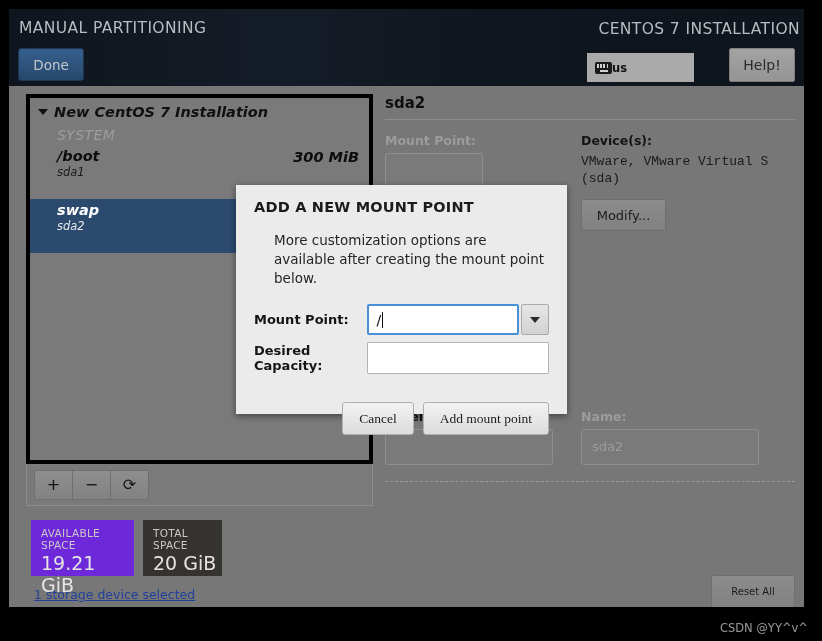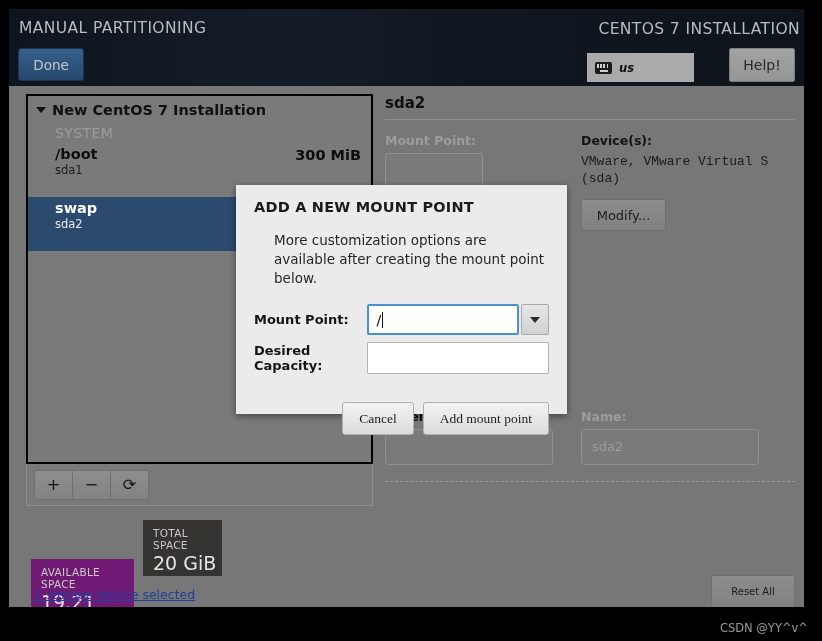--- a/index.html
+++ b/index.html
@@ -43,23 +43,22 @@
     border-radius: 3px;
     color: #c3c7cb; font-size: 13.5px;
     display: flex; align-items: center; justify-content: center;
     cursor: pointer;
   }
   .kbd-indicator {
     position: absolute; right: 110px; top: 44px;
     width: 107px; height: 29px;
     background: #aaaaaa;
     display: flex; align-items: center;
-    padding-left: 8px; gap: 7px;
-    box-sizing: border-box;
-    font-style: italic;
+    padding-left: 8px; gap: 0;
+    box-sizing: border-box;
   }
   .kbd-glyph {
     width: 17px; height: 12px;
     background: #1a1a1a;
     border-radius: 2px;
     position: relative;
   }
   .kbd-glyph::before {
     content: "";
     position: absolute; left: 2px; top: 2px;
@@ -79,23 +78,24 @@
     border: 1px solid #7d7d7d; border-radius: 2px;
     color: #2b2b2b; font-size: 14px;
     display: flex; align-items: center; justify-content: center;
     cursor: pointer;
   }
   
   .part-list {
     position: absolute; left: 17px; top: 85px;
     width: 347px; height: 370px;
     background: #7a7a7a;
-    border: 2px solid #000000;
+    border: 4px solid #000000;
     box-sizing: border-box;
     overflow: hidden;
+    font-style: italic;
   }
   .group-header {
     padding: 6px 8px 5px 8px;
     font-size: 14.5px; font-weight: bold; color: #101010;
     display: flex; align-items: center; gap: 6px;
     cursor: pointer;
   }
   .tri {
     width: 0; height: 0;
     border-left: 5px solid transparent;
@@ -138,21 +138,21 @@
   .tb-btn:first-child { border-radius: 2px 0 0 2px; }
   .tb-btn:last-child { border-radius: 0 2px 2px 0; }
   .space-boxes {
     position: absolute; left: 22px; top: 511px;
     display: flex; gap: 9px;
   }
   .space-box {
     width: 103px; height: 56px;
     padding: 7px 0 0 10px; box-sizing: border-box;
   }
-  .space-box.avail { background: #701a75; margin-top: 39px; }
+  .space-box.avail { background: #6d28d9; }
   .space-box.total { background: #34332f; width: 79px; }
   .space-cap { font-size: 10.5px; color: #cdc7ca; letter-spacing: .3px; }
   .space-val { font-size: 19px; color: #e6e3e4; margin-top: 1px; }
   .dev-link {
     position: absolute; left: 25px; top: 578px;
     font-size: 12.5px; color: #21409a;
     text-decoration: underline; cursor: pointer;
   }
   
   .detail {

